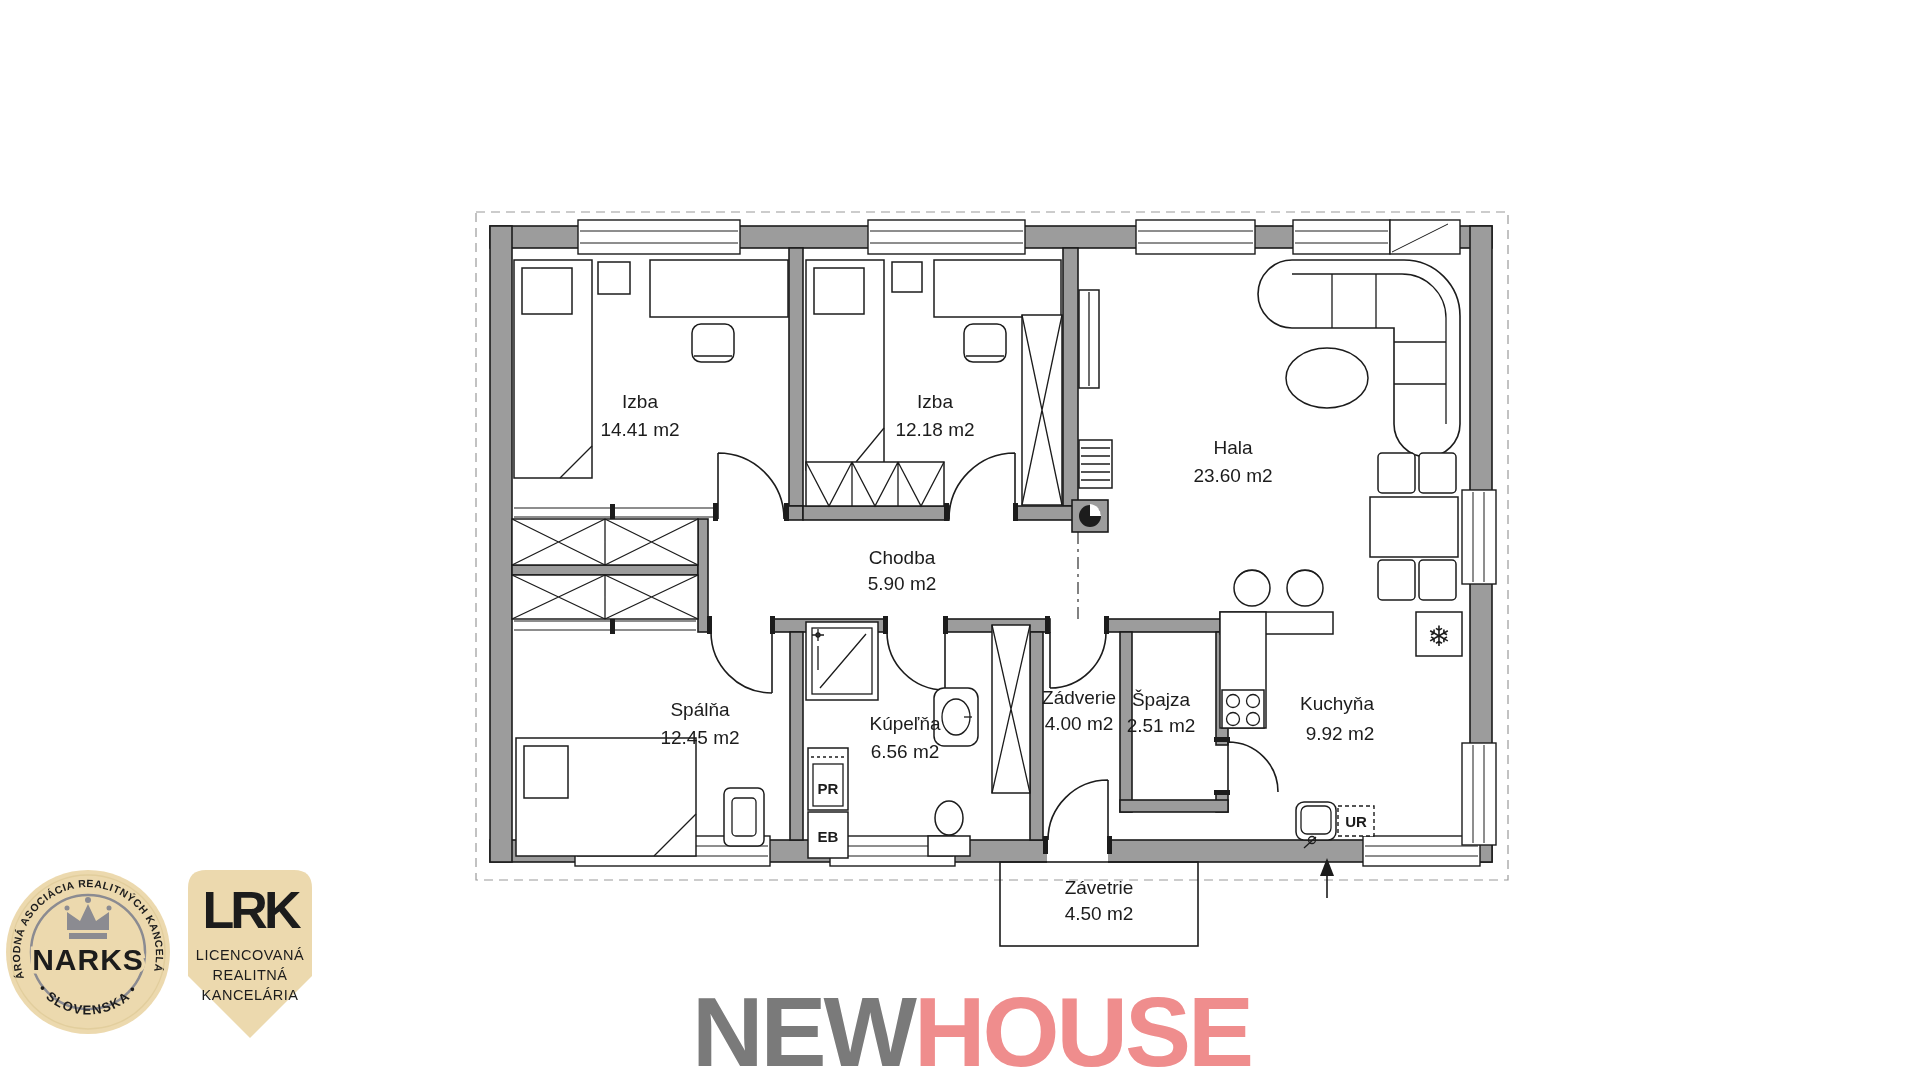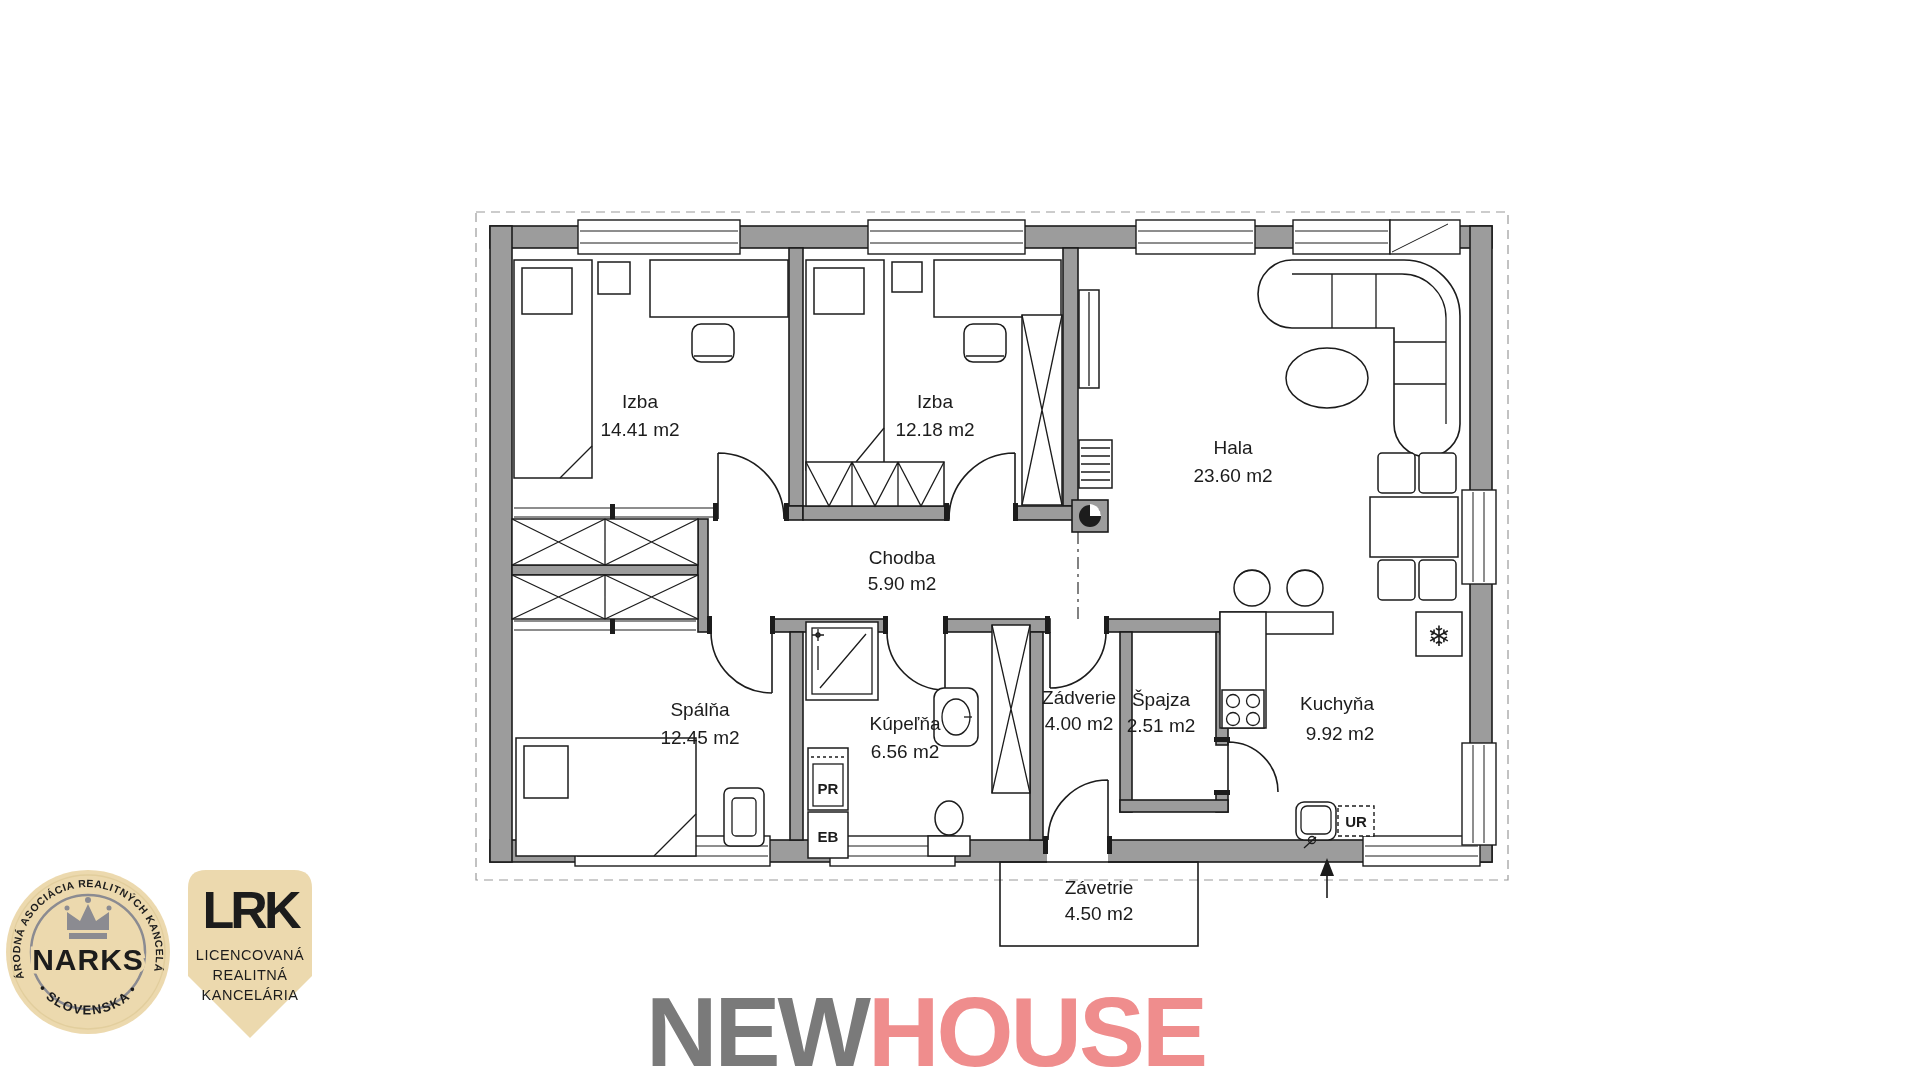--- a/index.html
+++ b/index.html
@@ -11,21 +11,21 @@
   .walls rect{fill:#9c9c9c;stroke:#1c1c1c;stroke-width:1.6;}
   .furn{stroke:#1c1c1c;stroke-width:1.5;fill:#ffffff;}
   .furnline{stroke:#1c1c1c;stroke-width:1.3;fill:none;}
   .thinline{stroke:#1c1c1c;stroke-width:1.1;fill:none;}
   .door{stroke:#1c1c1c;stroke-width:1.6;fill:none;}
   .win{fill:#ffffff;stroke:#1c1c1c;stroke-width:1.4;}
   .winline{stroke:#1c1c1c;stroke-width:1;fill:none;}
   .tick{fill:#1c1c1c;}
   #narks{position:absolute;left:2px;top:864px;}
   #lrk{position:absolute;left:180px;top:864px;}
-  #brand{position:absolute;left:646px;top:982px;font-size:99px;font-weight:bold;letter-spacing:-3px;line-height:1;white-space:nowrap;}
+  #brand{position:absolute;left:692px;top:982px;font-size:99px;font-weight:bold;letter-spacing:-3px;line-height:1;white-space:nowrap;}
   #brand .b1{color:#7a7a7a;}
   #brand .b2{color:#ef8d8d;}
   .badge-gray{fill:#8b8b91;}
 </style>
 </head>
 <body>
 
 <svg id="plan" width="1920" height="1080" viewBox="0 0 1920 1080" xmlns="http://www.w3.org/2000/svg">
 
   <rect x="476" y="212" width="1032" height="668" fill="none" stroke="#9a9a9a" stroke-width="1.2" stroke-dasharray="9 6"></rect>

